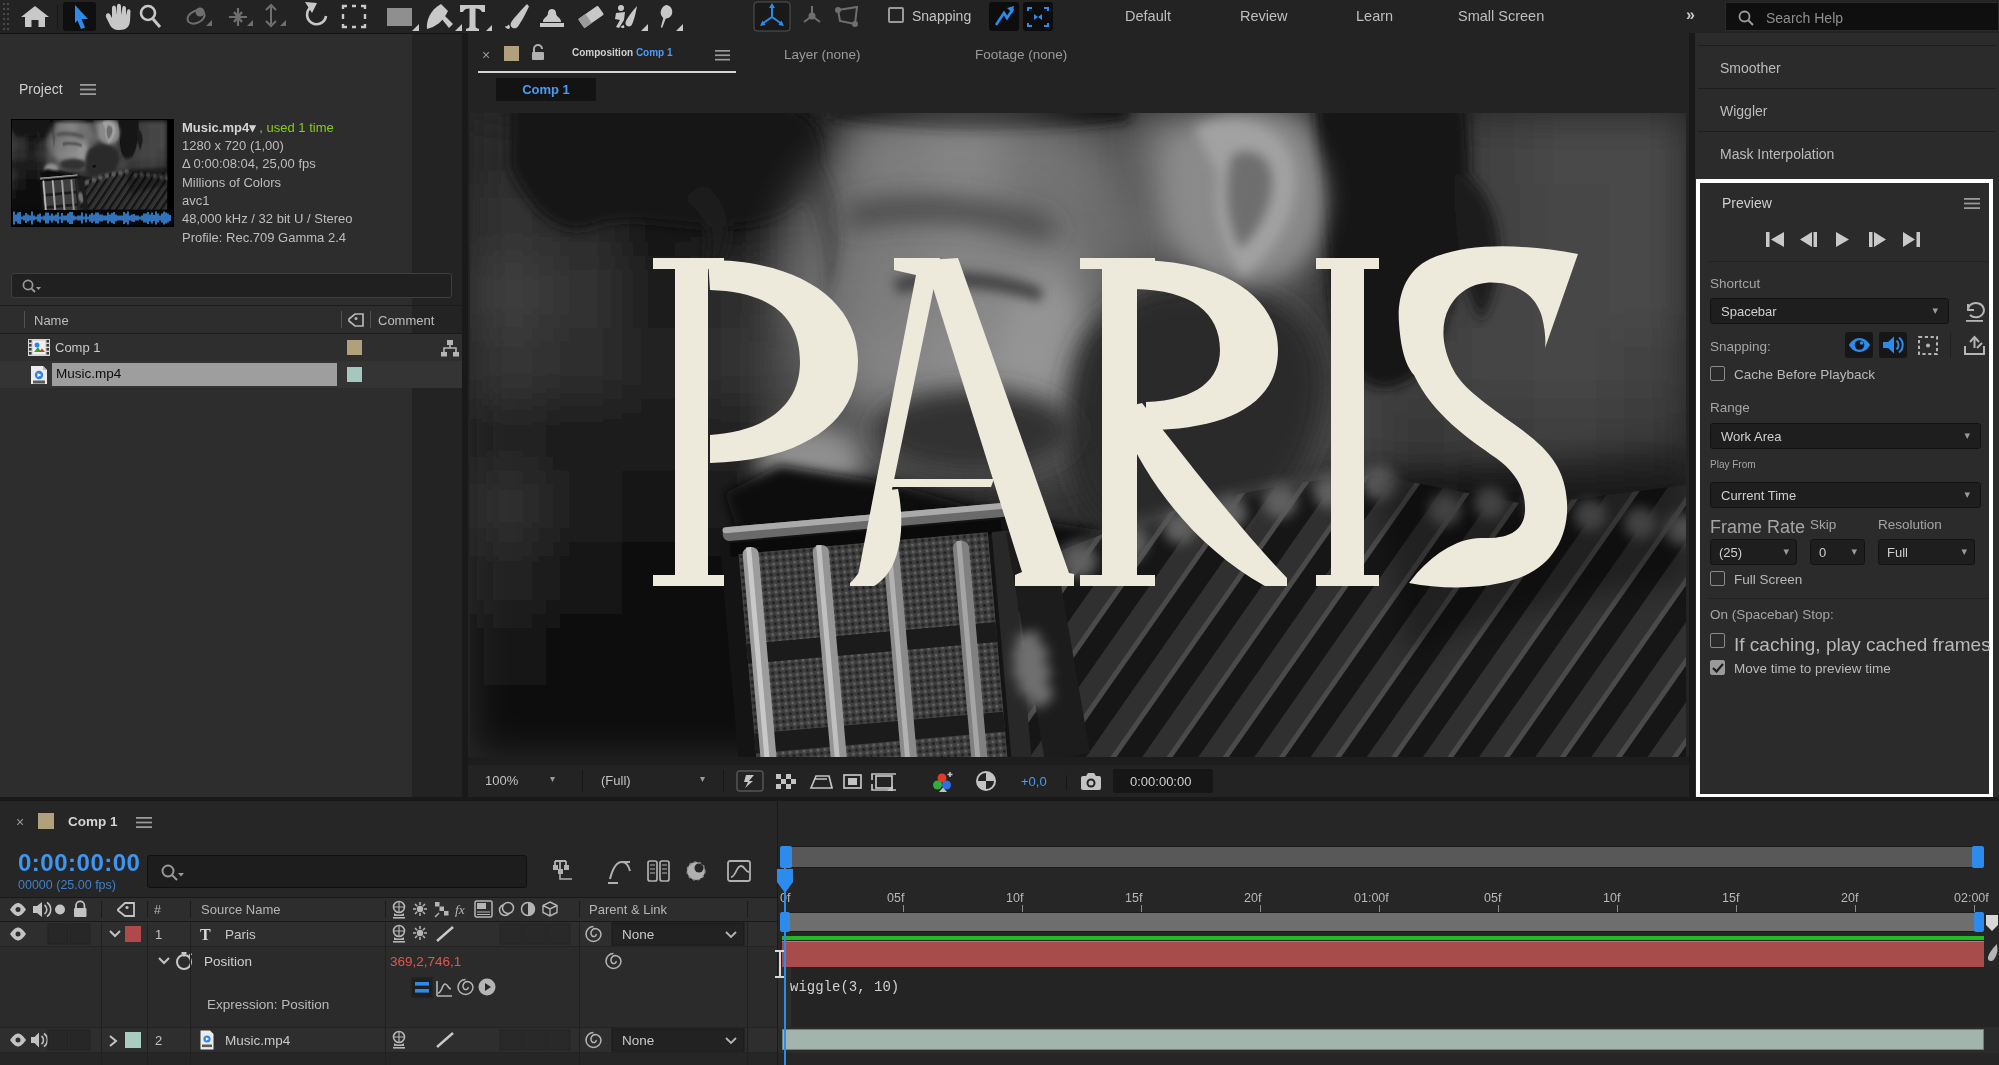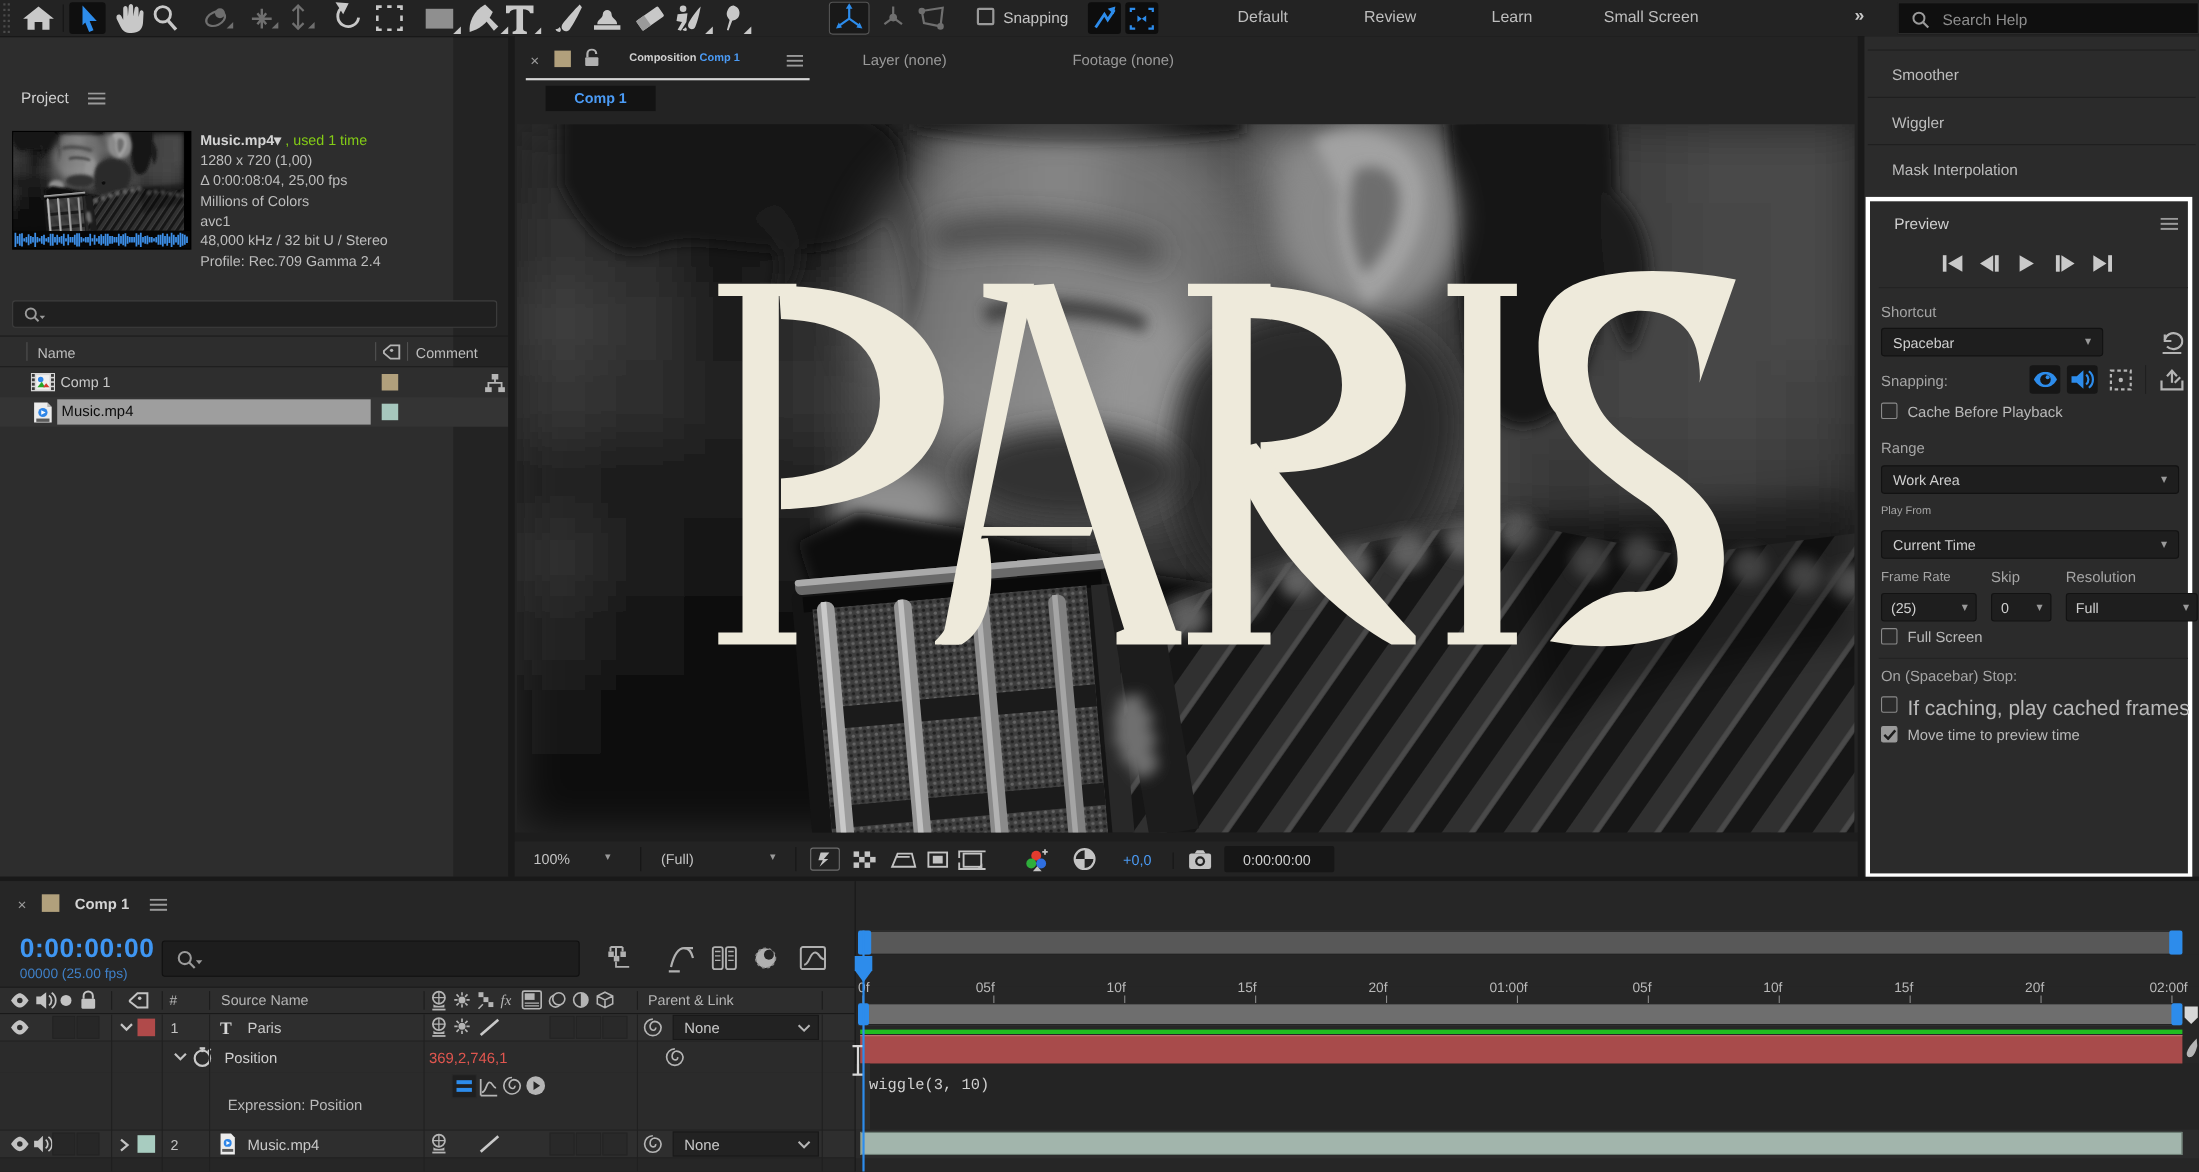--- a/index.html
+++ b/index.html
@@ -650,21 +650,21 @@
       <path d="M46 1 L46 16 L34 8.5 Z"></path>
         <rect x="47.5" y="1" width="3.5" height="15"></rect>
       <path d="M70 1 L83 8.5 L70 16 Z"></path>
       <rect x="103" y="1" width="3.5" height="15"></rect>
         <path d="M108 1 L120 8.5 L108 16 Z"></path>
       <path d="M137 1 L149 8.5 L137 16 Z"></path>
         <rect x="150.5" y="1" width="3.5" height="15"></rect>
     </svg>
     <div class="a" style="left:8px;top:78px;width:281px;height:1px;background:#232323"></div>
     <div class="a t" style="left:10px;top:93px;color:#a5a5a5;font-size:13.5px">Shortcut</div>
-    <div class="a dd" style="left:10px;top:115px;width:202px;height:26px">
+    <div class="a dd" style="left:10px;top:115px;width:239px;height:26px">
         <span style="position:absolute;left:10px;top:5px">Spacebar</span>
         <span style="position:absolute;right:10px;top:5px;color:#9a9a9a;font-size:11px">▾</span>
       </div>
     <svg class="a" style="left:263px;top:118px" width="22" height="22" viewBox="0 0 22 22" fill="none">
         <path d="M5 3 L5 9 L11 9" stroke="#b5b5b5" stroke-width="2"></path>
         <path d="M5 8 A8 7.2 0 1 1 7 14" stroke="#b5b5b5" stroke-width="2"></path>
         <rect x="3" y="19" width="17" height="1.8" fill="#b5b5b5"></rect>
       </svg>
     <div class="a t" style="left:10px;top:156px;color:#a5a5a5;font-size:13.5px">Snapping:</div>
     <div class="a" style="left:145px;top:149px;width:28px;height:26px;background:#161616;border-radius:3px"></div>
@@ -696,32 +696,32 @@
     <div class="a t" style="left:10px;top:217px;color:#a5a5a5;font-size:13.5px">Range</div>
     <div class="a dd" style="left:10px;top:240px;width:271px;height:26px">
         <span style="position:absolute;left:10px;top:5px">Work Area</span>
         <span style="position:absolute;right:10px;top:5px;color:#9a9a9a;font-size:11px">▾</span>
       </div>
     <div class="a t" style="left:10px;top:276px;color:#a5a5a5;font-size:10px">Play From</div>
     <div class="a dd" style="left:10px;top:299px;width:271px;height:26px">
         <span style="position:absolute;left:10px;top:5px">Current Time</span>
         <span style="position:absolute;right:10px;top:5px;color:#9a9a9a;font-size:11px">▾</span>
       </div>
-    <div class="a t" style="left:10px;top:334px;color:#a5a5a5;font-size:12px">Frame Rate</div>
+    <div class="a t" style="left:10px;top:334px;color:#a5a5a5;font-size:18px">Frame Rate</div>
     <div class="a t" style="left:110px;top:334px;color:#a5a5a5;font-size:13.5px">Skip</div>
     <div class="a t" style="left:178px;top:334px;color:#a5a5a5;font-size:13.5px">Resolution</div>
     <div class="a dd" style="left:10px;top:356px;width:87px;height:26px">
         <span style="position:absolute;left:8px;top:5px">(25)</span>
         <span style="position:absolute;right:7px;top:5px;color:#9a9a9a;font-size:11px">▾</span>
       </div>
     <div class="a dd" style="left:110px;top:356px;width:55px;height:26px">
         <span style="position:absolute;left:8px;top:5px">0</span>
         <span style="position:absolute;right:7px;top:5px;color:#9a9a9a;font-size:11px">▾</span>
       </div>
-    <div class="a dd" style="left:178px;top:356px;width:120px;height:26px">
+    <div class="a dd" style="left:178px;top:356px;width:97px;height:26px">
         <span style="position:absolute;left:8px;top:5px">Full</span>
         <span style="position:absolute;right:7px;top:5px;color:#9a9a9a;font-size:11px">▾</span>
       </div>
     <div class="chk a" style="left:10px;top:388px"></div>
     <div class="a t" style="left:34px;top:389px;color:#b9b9b9;font-size:13.5px">Full Screen</div>
     <div class="a" style="left:8px;top:415px;width:281px;height:1px;background:#232323"></div>
     <div class="a t" style="left:10px;top:424px;color:#a5a5a5;font-size:13.5px">On (Spacebar) Stop:</div>
     <div class="chk a" style="left:10px;top:450px"></div>
     <div class="a t" style="left:34px;top:451px;color:#b9b9b9;font-size:19px">If caching, play cached frames</div>
     <div class="chk a" style="left:10px;top:477px;background:#9a9a9a;border-color:#9a9a9a"></div>

